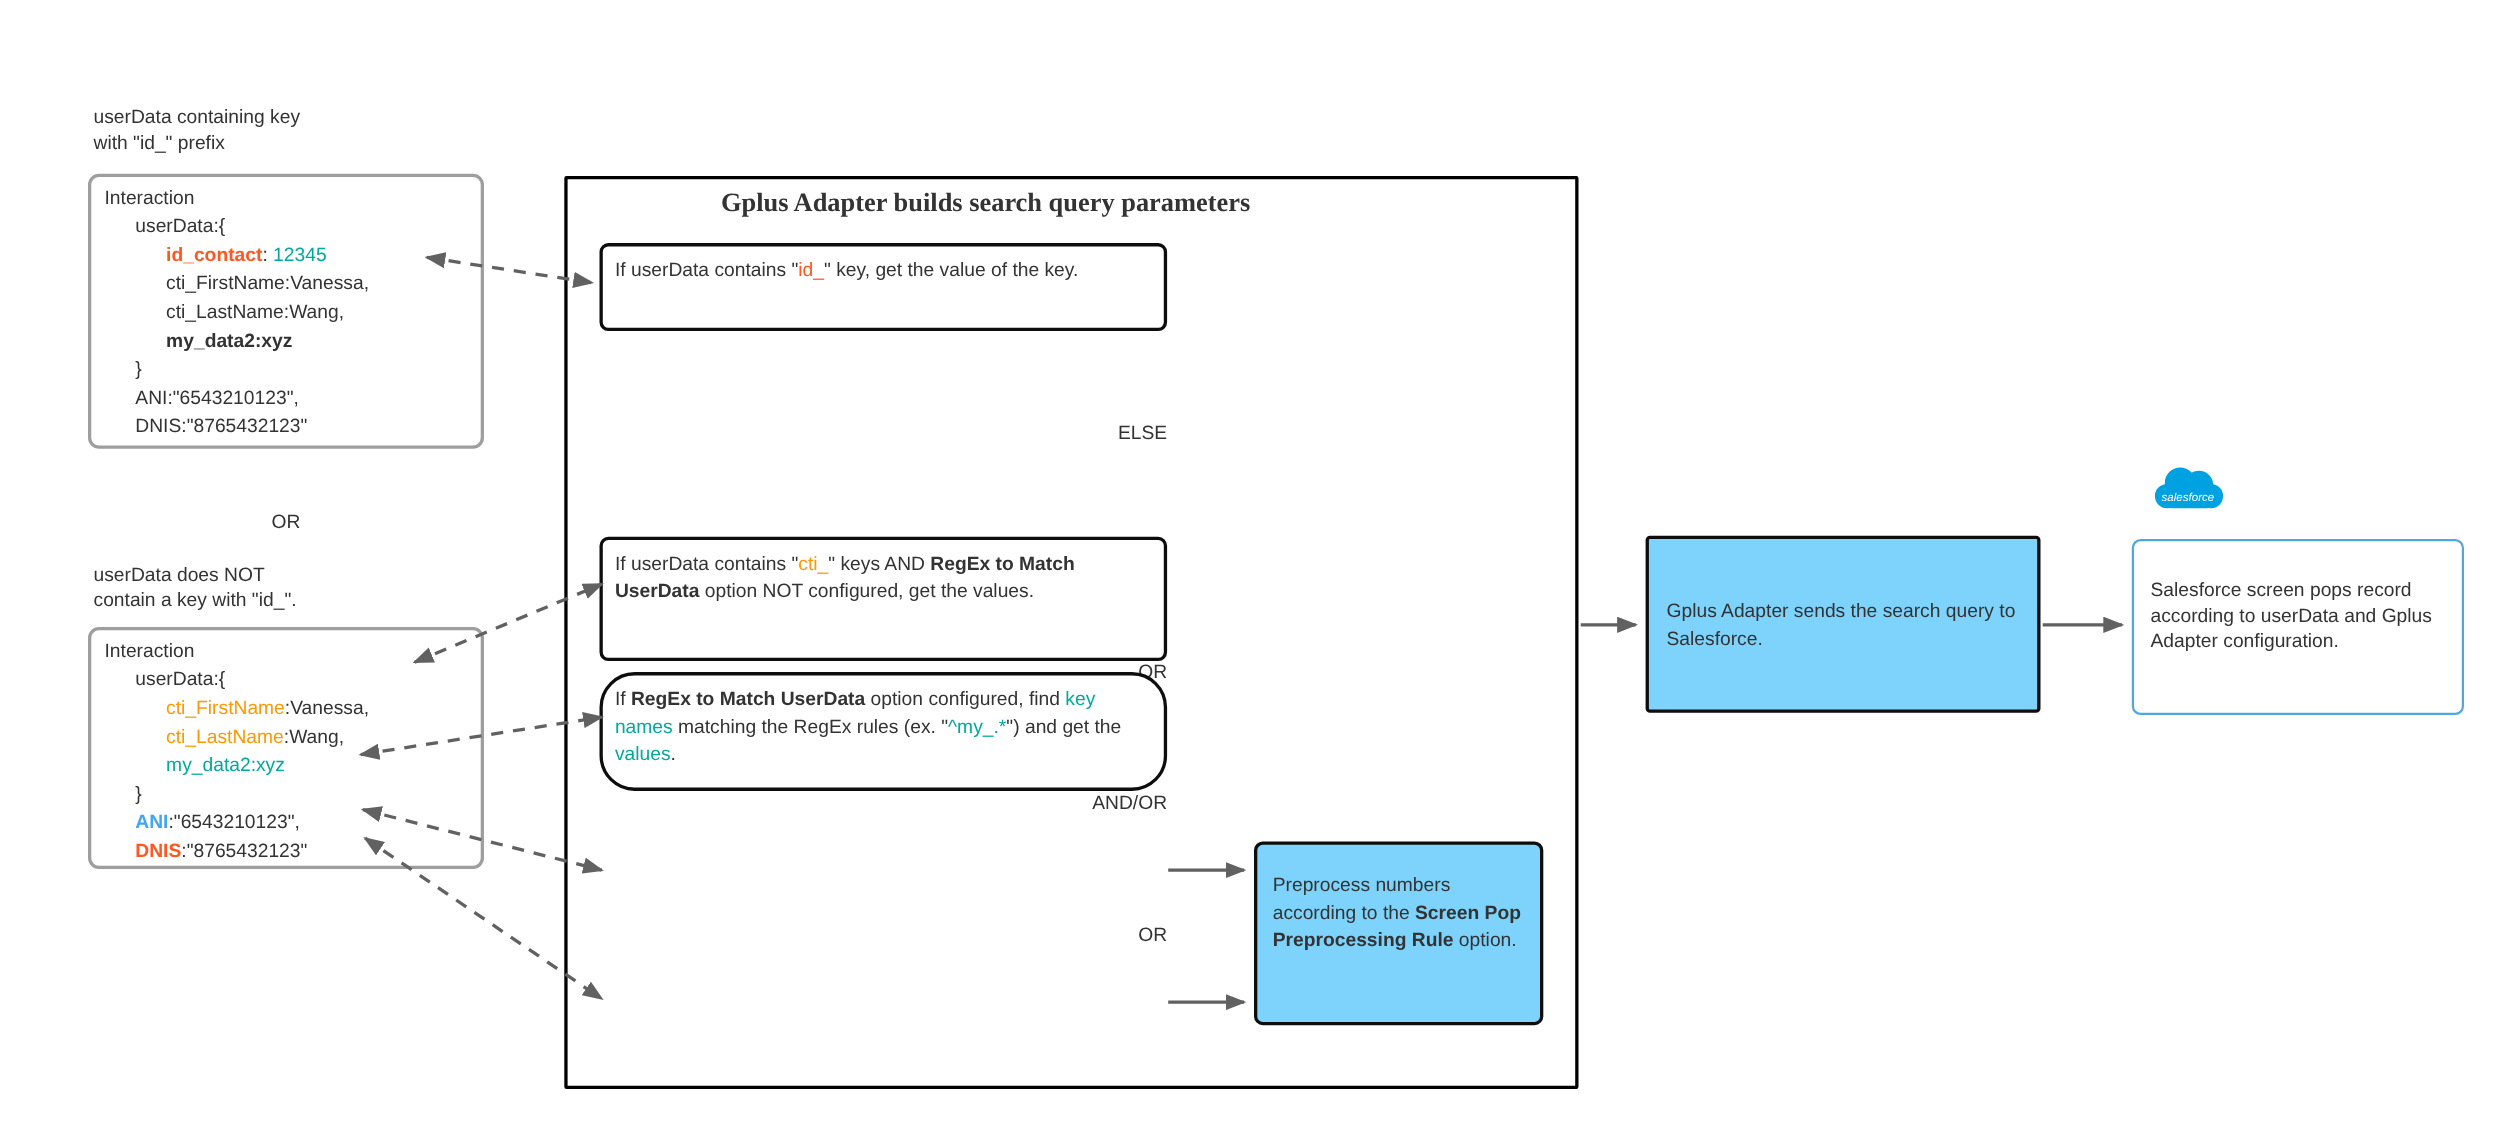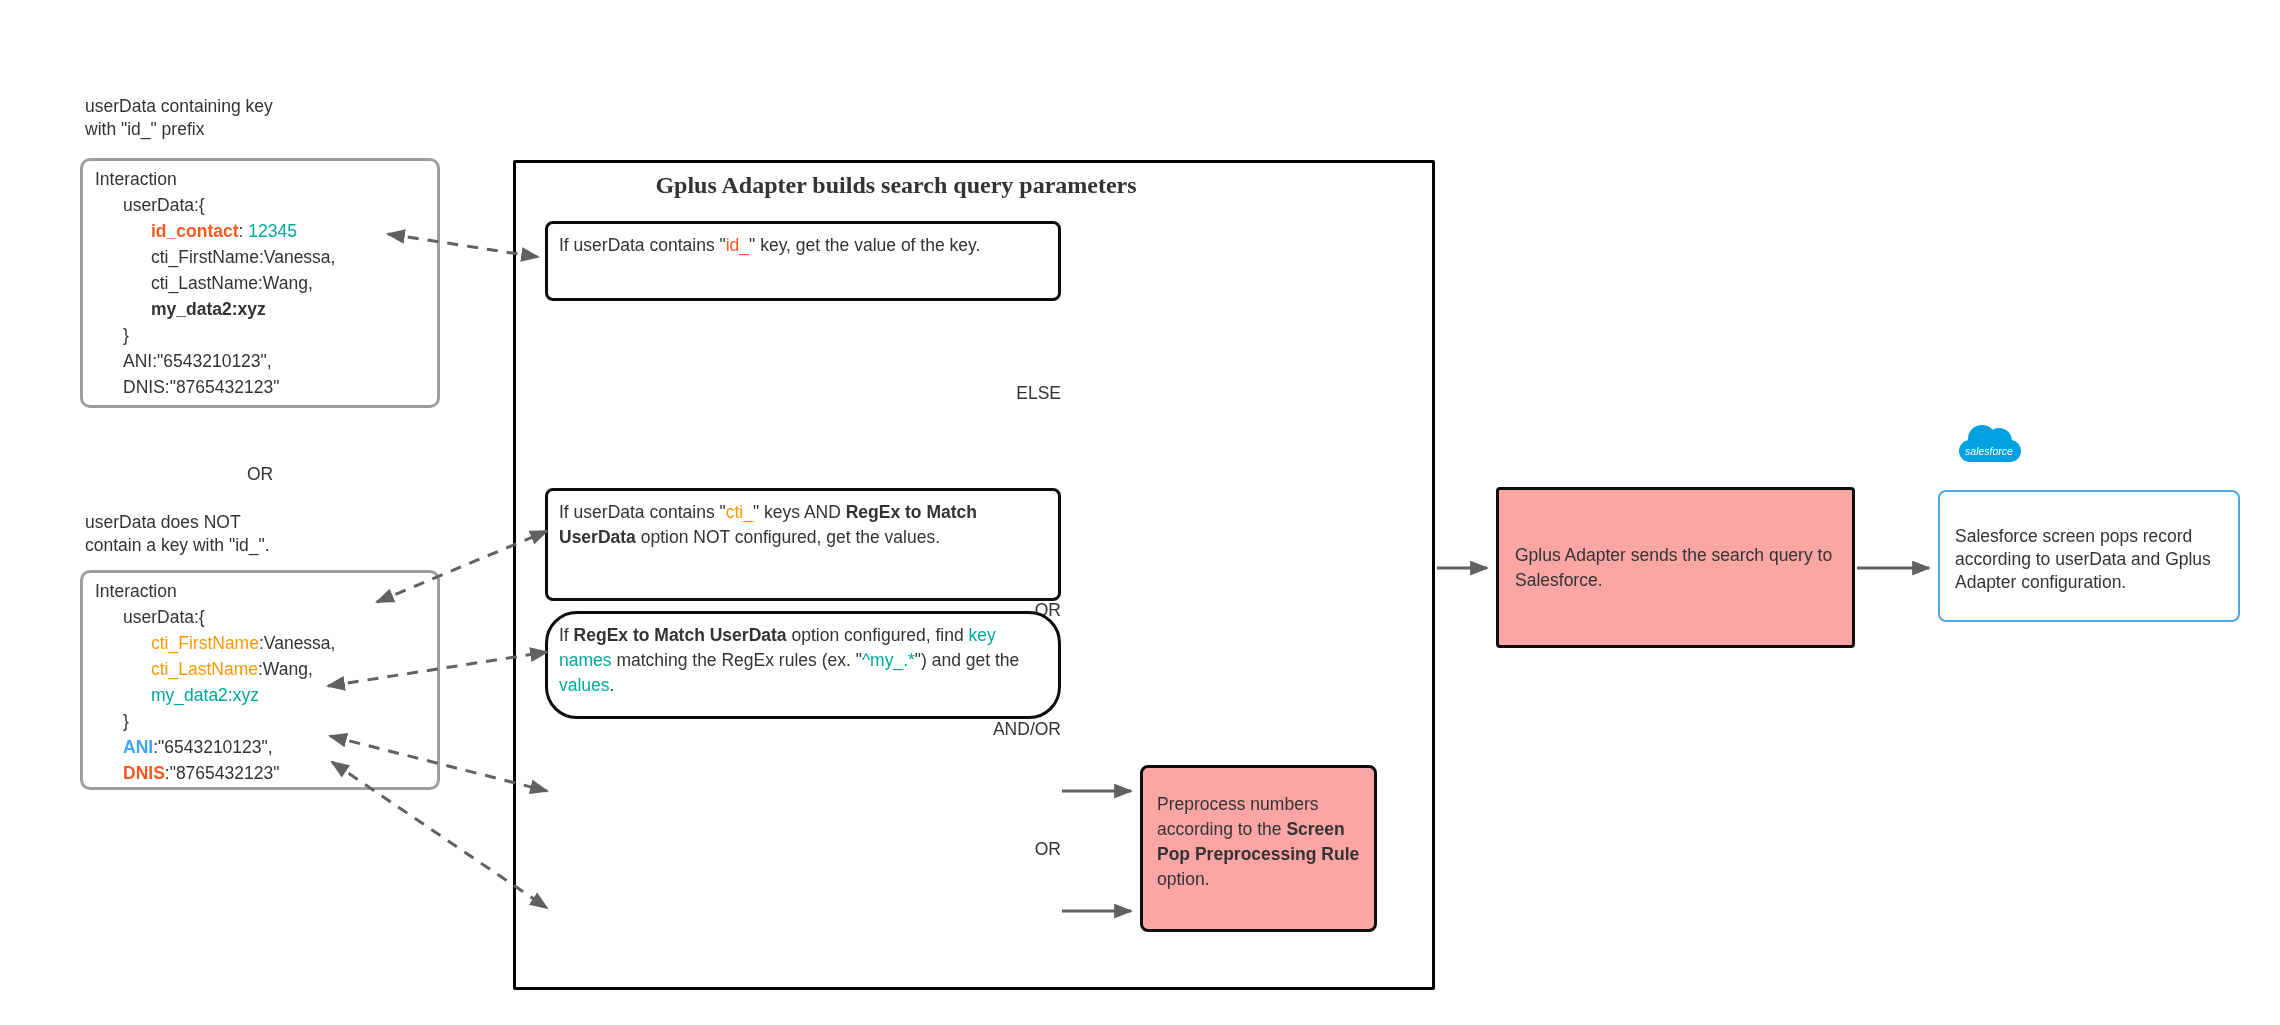--- a/index.html
+++ b/index.html
@@ -30,21 +30,21 @@
 
   
   .step{
     position:absolute;left:29px;width:516px;
     border:3px solid #0d0d0d;border-radius:8px;background:#fff;
     font-size:17.5px;line-height:25px;padding:9px 11px;
   }
   .connector{position:absolute;left:29px;width:516px;text-align:right;font-size:17.5px;}
 
   .plainbox{
-    border:3px solid #0d0d0d;border-radius:6px;background:#fca5a5;
+    border:3px solid #0d0d0d;border-radius:6px;background:#7dd3fc;
     font-size:17.5px;line-height:25px;
   }
   .sfbox{
     border:2.5px solid var(--sf-border);border-radius:8px;background:#fff;
     font-size:17.5px;line-height:23px;padding:33px 14px 0 15px;
   }
 
   
   .seg-b{font-weight:700;}
   .seg-o{color:var(--orange);margin-top:40px;}
@@ -107,40 +107,40 @@
 
   <div class="step" style="top:448px;height:108px;border-radius:32px;"><span>If </span><span class="seg-b">RegEx to Match UserData</span><span> option configured, find </span><span class="seg-t">key names</span><span> matching the RegEx rules (ex. "</span><span class="seg-t">^my_.*</span><span>") and get the </span><span class="seg-t">values</span><span>.</span></div>
 
   <div class="connector" style="top:556px;">AND/OR</div>
 
 
   <div class="connector" style="top:676px;">OR</div>
 
 </div>
 
-<div class="abs plainbox" style="left:1140px;top:765px;width:237px;height:167px;padding:24px 14px 0 14px;border-radius:8px;"><span>Preprocess numbers according to the </span><span class="seg-b">Screen Pop Preprocessing Rule</span><span> option.</span></div>
+<div class="abs plainbox" style="left:1140px;top:765px;width:263px;height:167px;padding:24px 14px 0 14px;border-radius:8px;"><span>Preprocess numbers according to the </span><span class="seg-b">Screen Pop Preprocessing Rule</span><span> option.</span></div>
 
 <div class="abs plainbox" style="left:1496px;top:487px;width:359px;height:161px;display:flex;align-items:center;padding:0 16px;border-radius:4px;">
   <div><span>Gplus Adapter sends the search query to Salesforce.</span></div>
 </div>
 
 <div class="abs" style="left:1956px;top:422px;width:66px;height:46px;">
   <svg width="66" height="46" viewBox="0 0 66 46">
     <g fill="var(--sf-blue)">
       <circle cx="14" cy="29" r="11"></circle>
       <circle cx="26" cy="17" r="14"></circle>
       <circle cx="43" cy="19" r="13"></circle>
       <circle cx="54" cy="29" r="11"></circle>
       <rect x="10" y="23" width="48" height="17" rx="8.5"></rect>
     </g>
     <text x="33" y="33" text-anchor="middle" fill="#fff" font-size="10.5" font-style="italic" font-family="Liberation Sans, sans-serif" id="sf-logo-text">salesforce</text>
   </svg>
 </div>
 
-<div class="abs sfbox" style="left:1938px;top:490px;width:302px;height:132px;"><span>Salesforce screen pops record according to userData and  Gplus Adapter configuration.</span></div>
+<div class="abs sfbox" style="left:1938px;top:490px;width:302px;height:160px;"><span>Salesforce screen pops record according to userData and  Gplus Adapter configuration.</span></div>
 
 <svg class="overlay" width="2280" height="1025" viewBox="0 0 2280 1025">
   <defs>
     <marker id="ah" viewBox="0 0 18 14" refX="16" refY="7" markerWidth="19" markerHeight="15" markerUnits="userSpaceOnUse" orient="auto-start-reverse">
       <path d="M0,0 L18,7 L0,14 Z" fill="var(--arrow)"></path>
     </marker>
   </defs>
   <g stroke="var(--arrow)" stroke-width="3" fill="none">
     <line x1="388" y1="234" x2="538" y2="257" stroke-dasharray="11 9" marker-start="url(#ah)" marker-end="url(#ah)"></line>
     <line x1="377" y1="602" x2="547" y2="531" stroke-dasharray="11 9" marker-start="url(#ah)" marker-end="url(#ah)"></line>

